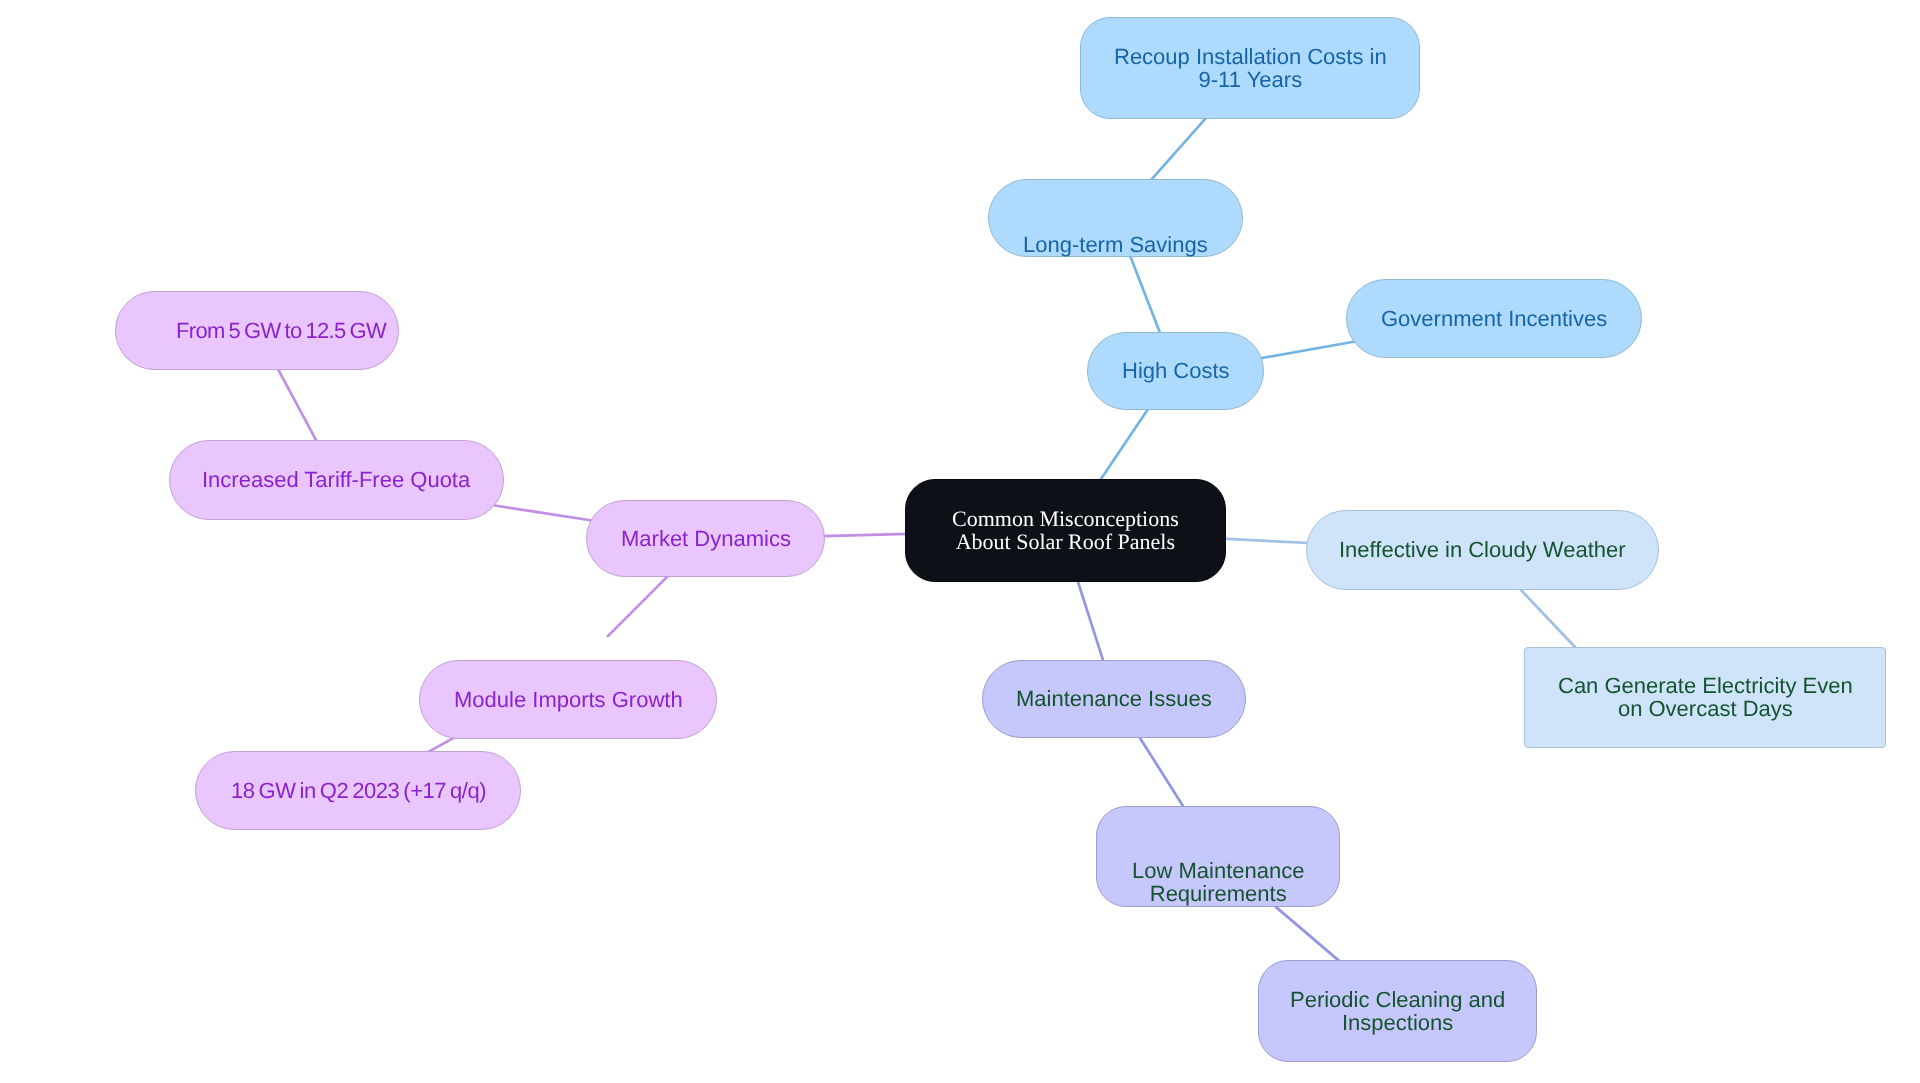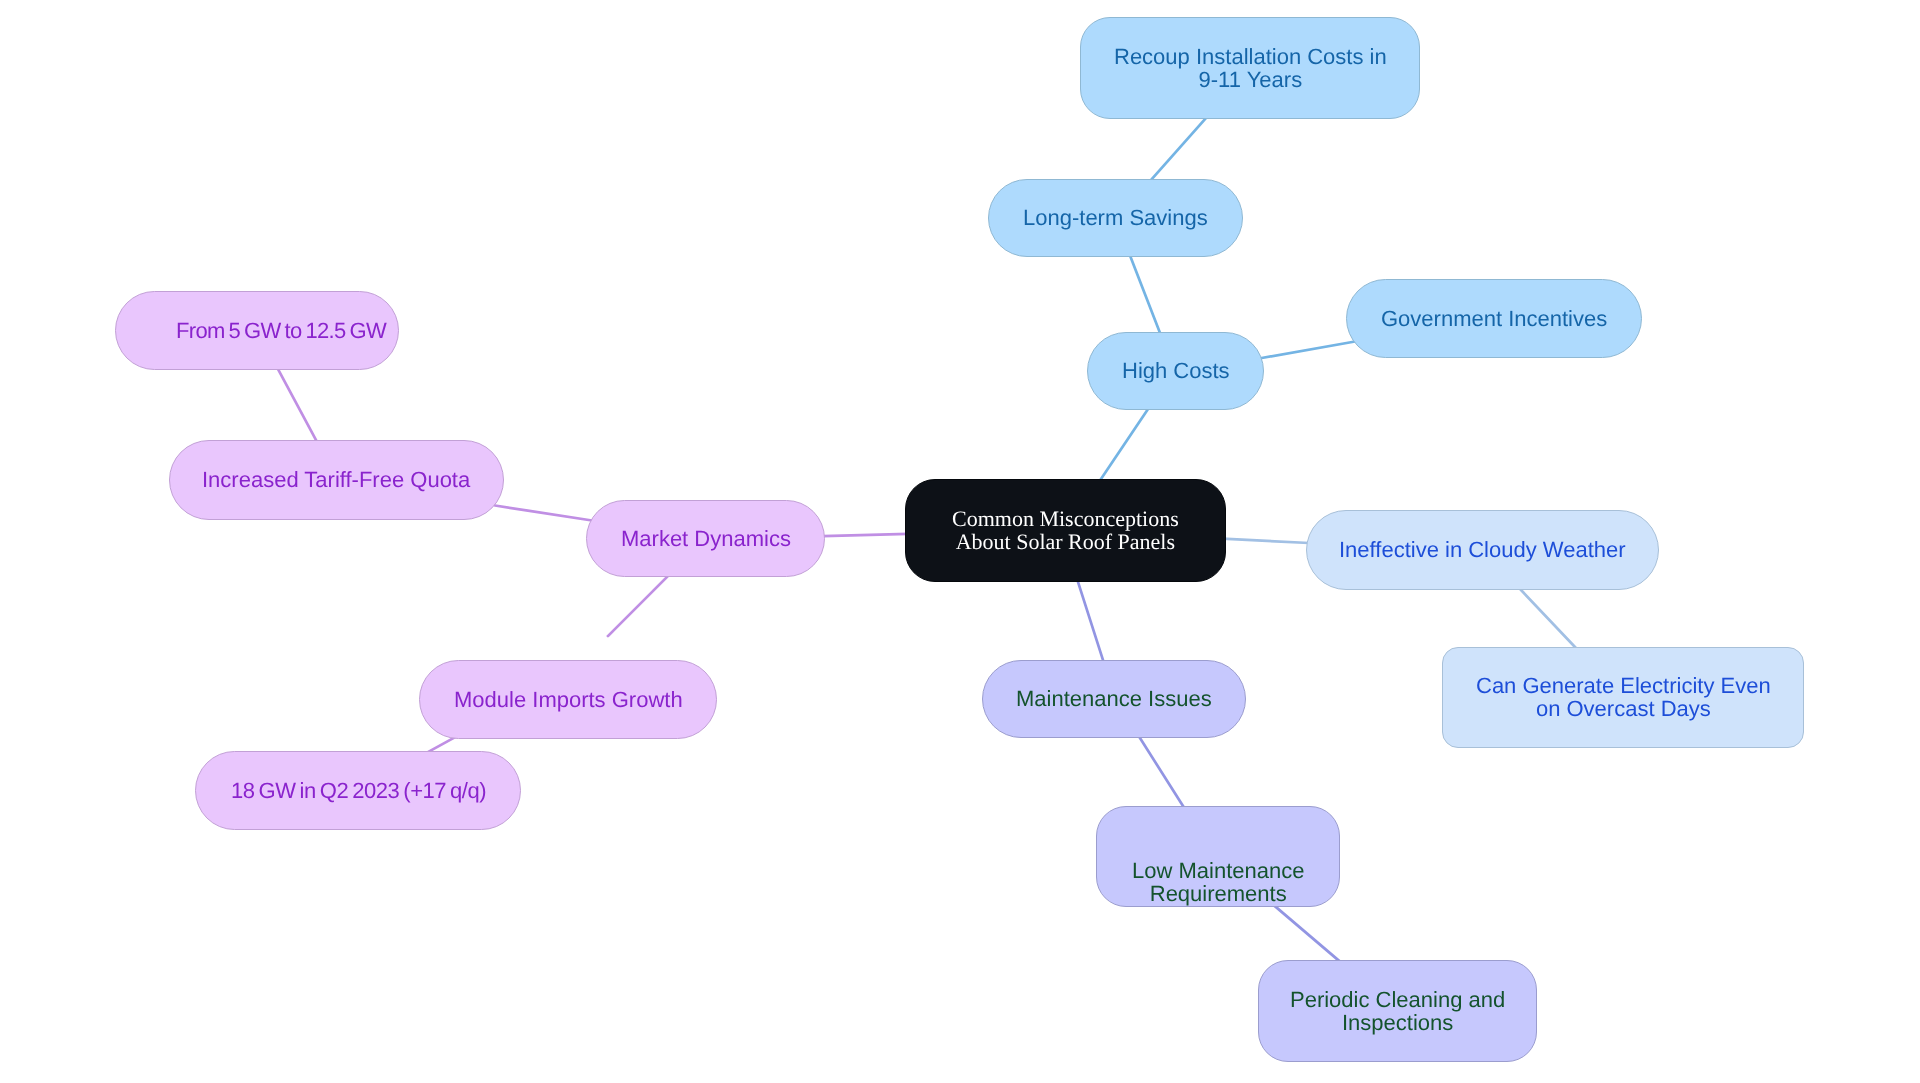--- a/index.html
+++ b/index.html
@@ -14,38 +14,38 @@
         box-sizing:border-box;border-style:solid;border-width:1px;}
   .node-label{text-align:center;white-space:pre-line;will-change:transform;
               font-size:22px;line-height:23.3px;}
 
   
   .n-root   {background:#0d1117;border-color:#05080c;}
   .n-root   .node-label{color:#ffffff;font-family:Liberation Serif, serif;}
   .n-blue   {background:#aedafd;border-color:#8fb8d3;}
   .n-blue   .node-label{color:#1565a8;}
   .n-bluelt {background:#cfe3fb;border-color:#a8c0d8;}
-  .n-bluelt .node-label{color:#1d4ed8;}
+  .n-bluelt .node-label{color:#14532d;}
   .n-indigo {background:#c6c8fd;border-color:#9b9dce;}
   .n-indigo .node-label{color:#14532d;}
   .n-violet {background:#e9c6fd;border-color:#c2a0d6;}
   .n-violet .node-label{color:#8a23cd;}
 
   
   .tight-a{letter-spacing:-0.65px;word-spacing:-1.6px;margin-left:48px;}
   .tight-b{letter-spacing:-0.5px;word-spacing:-1.5px;}
 
   
   #nd-recoup    {left:1080px;top:17px;  width:340px;height:102px;border-radius:30px;}
-  #nd-longterm  {left:988px; top:179px; width:255px;height:78px; border-radius:39px;}
+  #nd-longterm  {left:988px; top:179px; width:255px;height:78px; border-radius:39px;align-items:flex-end;}
   #nd-govinc    {left:1346px;top:279px; width:296px;height:79px; border-radius:40px;}
   #nd-highcosts {left:1087px;top:332px; width:177px;height:78px; border-radius:39px;}
   #nd-root      {left:905px; top:479px; width:321px;height:103px;border-radius:30px;}
   #nd-cloudy    {left:1306px;top:510px; width:353px;height:80px; border-radius:40px;}
-  #nd-cangen    {left:1442px;top:647px; width:362px;height:101px;border-radius:16px;}
+  #nd-cangen    {left:1524px;top:647px; width:362px;height:101px;border-radius:4px;}
   #nd-maint     {left:982px; top:660px; width:264px;height:78px; border-radius:39px;}
   #nd-lowmaint  {left:1096px;top:806px; width:244px;height:101px;border-radius:30px;align-items:flex-end;}
   #nd-periodic  {left:1258px;top:960px; width:279px;height:102px;border-radius:30px;}
   #nd-market    {left:586px; top:500px; width:239px;height:77px; border-radius:39px;}
   #nd-tariff    {left:169px; top:440px; width:335px;height:80px; border-radius:40px;}
   #nd-from5gw   {left:115px; top:291px; width:284px;height:79px; border-radius:40px;}
   #nd-module    {left:419px; top:620px; width:298px;height:79px; border-radius:40px;margin-top:40px;}
   #nd-gwq2      {left:195px; top:751px; width:326px;height:79px; border-radius:40px;}
 </style>
 </head>

